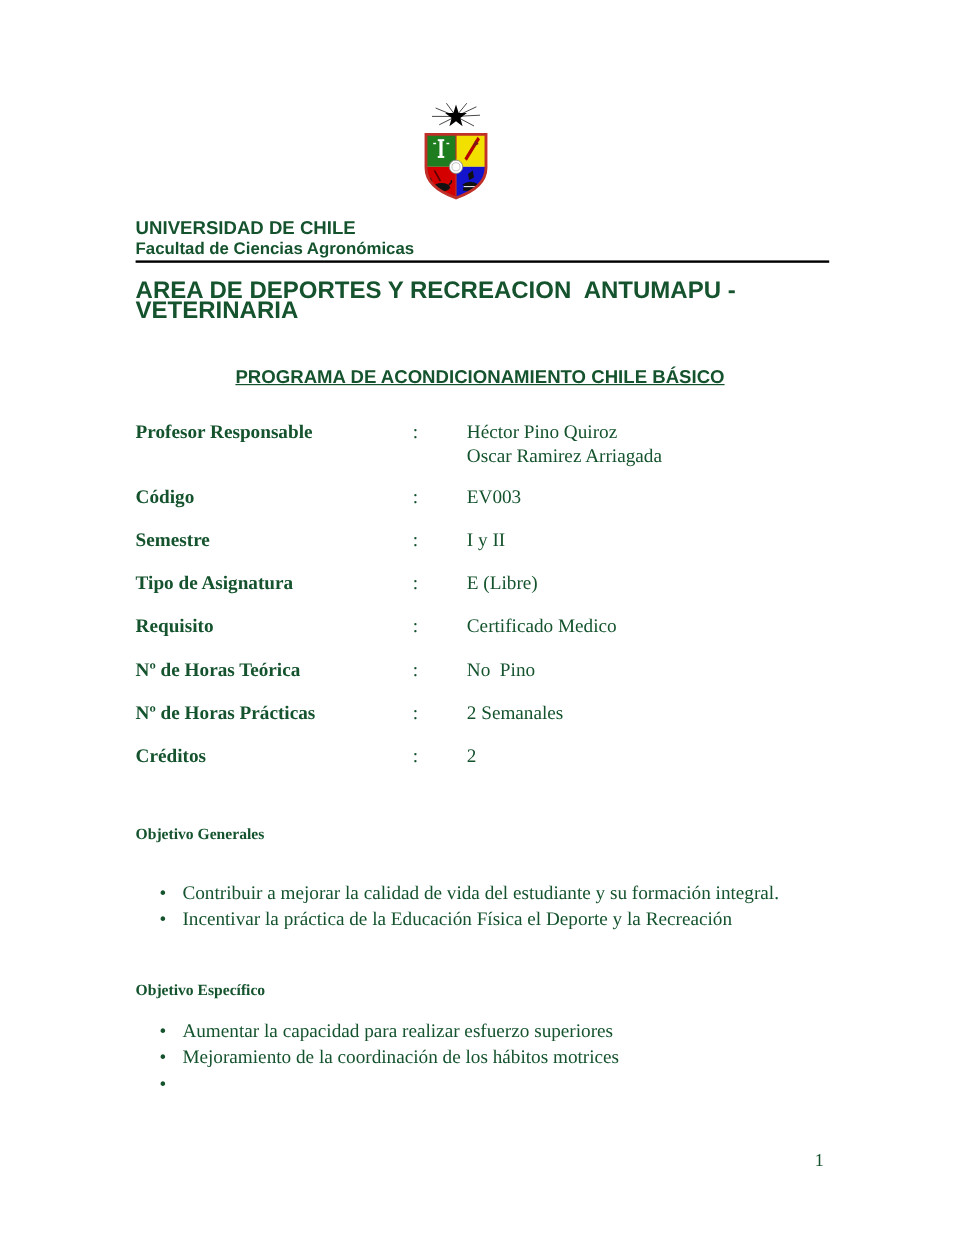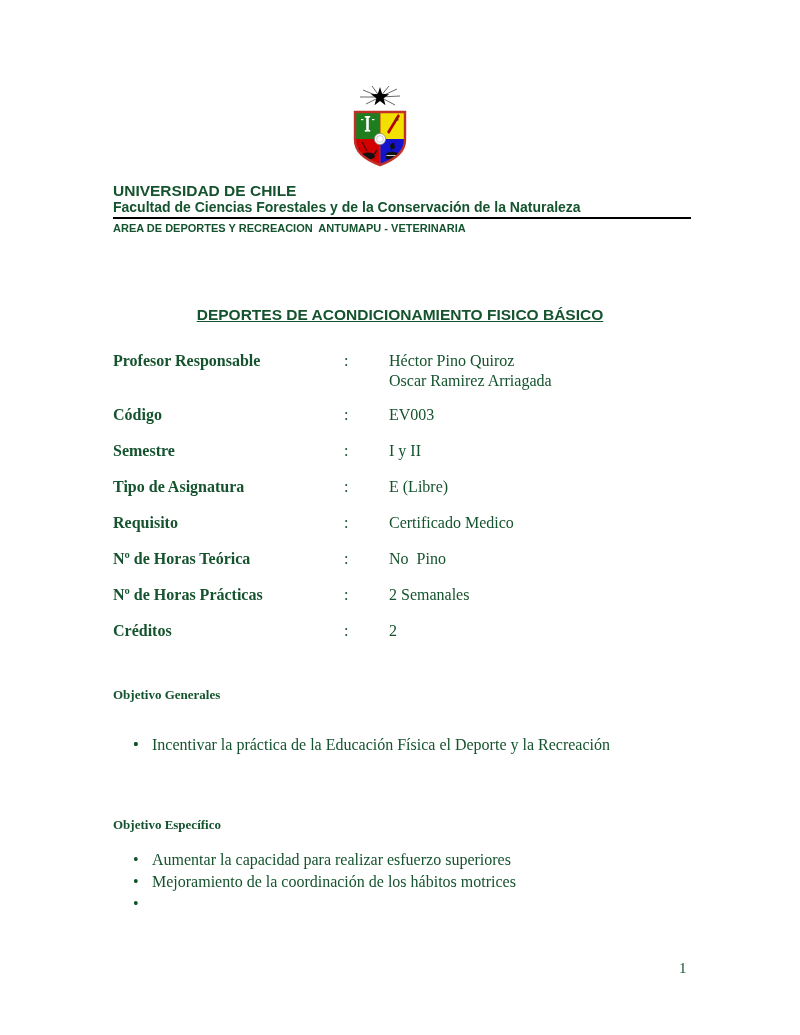--- a/index.html
+++ b/index.html
@@ -27,21 +27,21 @@
     position: absolute;
     left: 113px;
     top: 182px;
     width: 578px;
     font-family: "Liberation Sans", sans-serif;
     font-weight: bold;
   }
   .university  { font-size: 15.5px; line-height: 17px; }
   .faculty     { font-size: 14px;   line-height: 16px; }
   .faculty-group { border-bottom: 2px solid #000; padding-bottom: 2px; }
-  .area-line   { font-size: 11px; line-height: 17px; margin-top: 1px; white-space: pre-wrap; }
+  .area-line   { font-size: 20px; line-height: 17px; margin-top: 15px; white-space: pre-wrap; }
 
   
   .doc-title {
     position: absolute;
     left: 0;
     top: 306px;
     width: 800px;
     text-align: center;
     font-family: "Liberation Sans", sans-serif;
     font-weight: bold;
@@ -170,26 +170,26 @@
     <circle cx="35" cy="55" r="3.4" fill="none" stroke="#aaa" stroke-width="0.6"></circle>
 
     <path d="M10,28 H60 V56 Q60,72 35,81 Q10,72 10,56 Z" fill="none" stroke="#c03028" stroke-width="2.4"></path>
     <line x1="35" y1="28" x2="35" y2="49" stroke="#c03028" stroke-width="1"></line>
     <line x1="35" y1="61" x2="35" y2="80" stroke="#c03028" stroke-width="1"></line>
   </svg>
 
   <div class="letterhead">
     <div class="university">UNIVERSIDAD DE CHILE</div>
     <div class="faculty-group">
-      <div class="faculty">Facultad de Ciencias Forestales y de la Conservación de la Naturaleza</div>
+      <div class="faculty">Facultad de Ciencias Agronómicas</div>
     </div>
     <div class="area-line">AREA DE DEPORTES Y RECREACION  ANTUMAPU - VETERINARIA</div>
   </div>
 
-  <div class="doc-title">DEPORTES DE ACONDICIONAMIENTO FISICO BÁSICO</div>
+  <div class="doc-title">PROGRAMA DE ACONDICIONAMIENTO CHILE BÁSICO</div>
 
   <div class="fields">
 
     <div class="field-row double">
       <span class="field-label">Profesor Responsable</span>
       <span class="field-colon">:</span>
       <span class="field-value">Héctor Pino Quiroz</span>
       <span class="field-value line2">Oscar Ramirez Arriagada</span>
     </div>
 
@@ -234,20 +234,21 @@
       <span class="field-colon">:</span>
       <span class="field-value">2</span>
     </div>
 
   </div>
 
   <div class="section-heading" id="heading-generales">Objetivo Generales</div>
   <ul class="bullet-list" id="list-generales">
     <li>
       <span class="bullet-glyph">•</span>
+      <span>Contribuir a mejorar la calidad de vida del estudiante y su formación integral.</span>
     </li>
     <li>
       <span class="bullet-glyph">•</span>
       <span>Incentivar la práctica de la Educación Física el Deporte y la Recreación</span>
     </li>
   </ul>
 
   <div class="section-heading" id="heading-especifico">Objetivo Específico</div>
   <ul class="bullet-list" id="list-especifico">
     <li>

